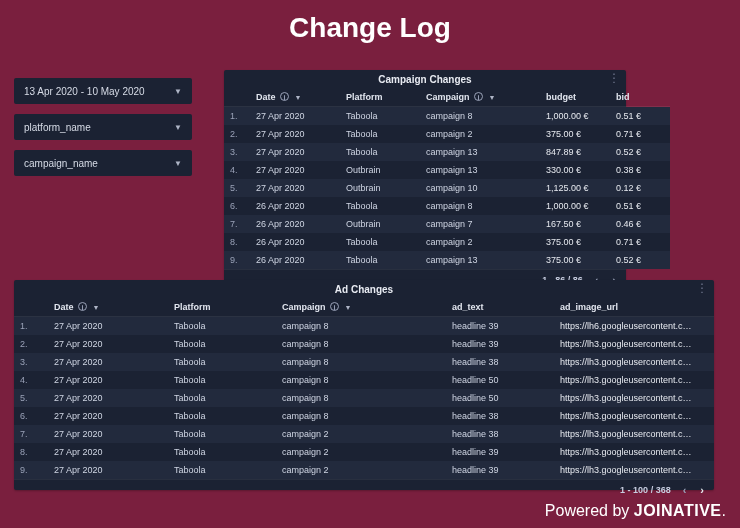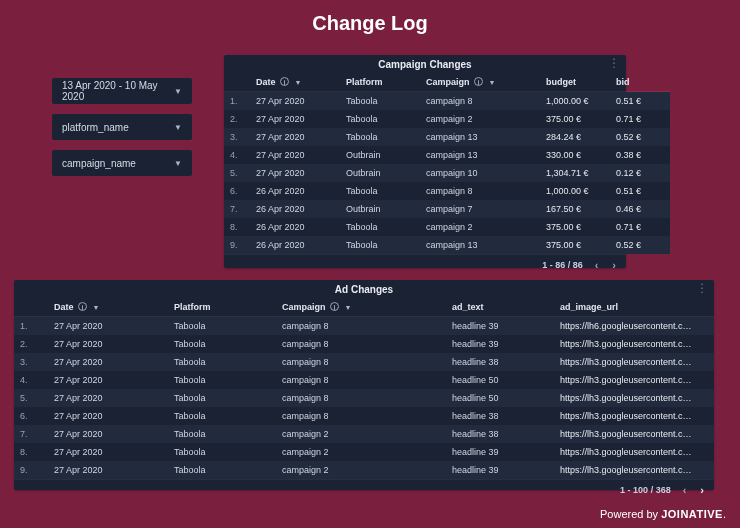--- a/index.html
+++ b/index.html
@@ -8,21 +8,21 @@
     font-family: -apple-system, Helvetica, Arial, sans-serif;
     width: 740px;
     height: 528px;
     overflow: hidden;
     color: #e6e9ef;
     font-size: 10px;
   }
   .title {
     text-align: center;
     color: #fff;
-    font-size: 20px;
+    font-size: 28px;
     font-weight: 700;
     padding: 12px 0 10px;
   }
   .filters {
     position: absolute;
     left: 14px;
     top: 78px;
     width: 178px;
     display: flex;
     flex-direction: column;
@@ -32,33 +32,32 @@
     background: #1b2233;
     color: #d6dbe6;
     border-radius: 2px;
     height: 26px;
     padding: 0 10px;
     display: flex;
     align-items: center;
     justify-content: space-between;
     font-size: 10px;
     cursor: pointer;
-    margin-left: 38px;
   }
   .select .caret {
     font-size: 8px;
     color: #aeb5c6;
   }
   .panel {
     background: #1b2233;
     border-radius: 2px;
     position: absolute;
     box-shadow: 0 1px 2px rgba(0,0,0,.25);
   }
-  #campaign-panel { left: 224px; top: 55px; width: 402px; height: 213px; }
+  #campaign-panel { left: 224px; top: 70px; width: 402px; height: 213px; }
   #ad-panel       { left: 14px;  top: 280px; width: 700px; height: 210px; }
   .panel-header {
     display: flex;
     align-items: center;
     height: 18px;
     padding: 0 8px;
     position: relative;
   }
   .panel-title {
     color: #e8ebf2;
@@ -125,21 +124,21 @@
     cursor: pointer;
     padding: 0 2px;
   }
   .pager .arrow.enabled { color: #e6e9ef; }
   a.link { color: #e6e9ef; }
   .footer {
     position: absolute;
     right: 14px;
     bottom: 8px;
     color: #fff;
-    font-size: 11px;
+    font-size: 16px;
   }
   .footer strong { font-weight: 700; letter-spacing: .5px; }
 </style>
 </head>
 <body>
 
 <div class="title">Change Log</div>
 
 <div class="filters">
   <div class="select">
@@ -203,37 +202,37 @@
           <td>Taboola</td>
           <td>campaign 2</td>
           <td class="num">375.00 €</td>
           <td class="num">0.71 €</td>
         </tr>
         <tr>
           <td class="idx">3.</td>
           <td>27 Apr 2020</td>
           <td>Taboola</td>
           <td>campaign 13</td>
-          <td class="num">284.24 €</td>
+          <td class="num">847.89 €</td>
           <td class="num">0.52 €</td>
         </tr>
         <tr>
           <td class="idx">4.</td>
           <td>27 Apr 2020</td>
           <td>Outbrain</td>
           <td>campaign 13</td>
           <td class="num">330.00 €</td>
           <td class="num">0.38 €</td>
         </tr>
         <tr>
           <td class="idx">5.</td>
           <td>27 Apr 2020</td>
           <td>Outbrain</td>
           <td>campaign 10</td>
-          <td class="num">1,304.71 €</td>
+          <td class="num">1,125.00 €</td>
           <td class="num">0.12 €</td>
         </tr>
         <tr>
           <td class="idx">6.</td>
           <td>26 Apr 2020</td>
           <td>Taboola</td>
           <td>campaign 8</td>
           <td class="num">1,000.00 €</td>
           <td class="num">0.51 €</td>
         </tr>

